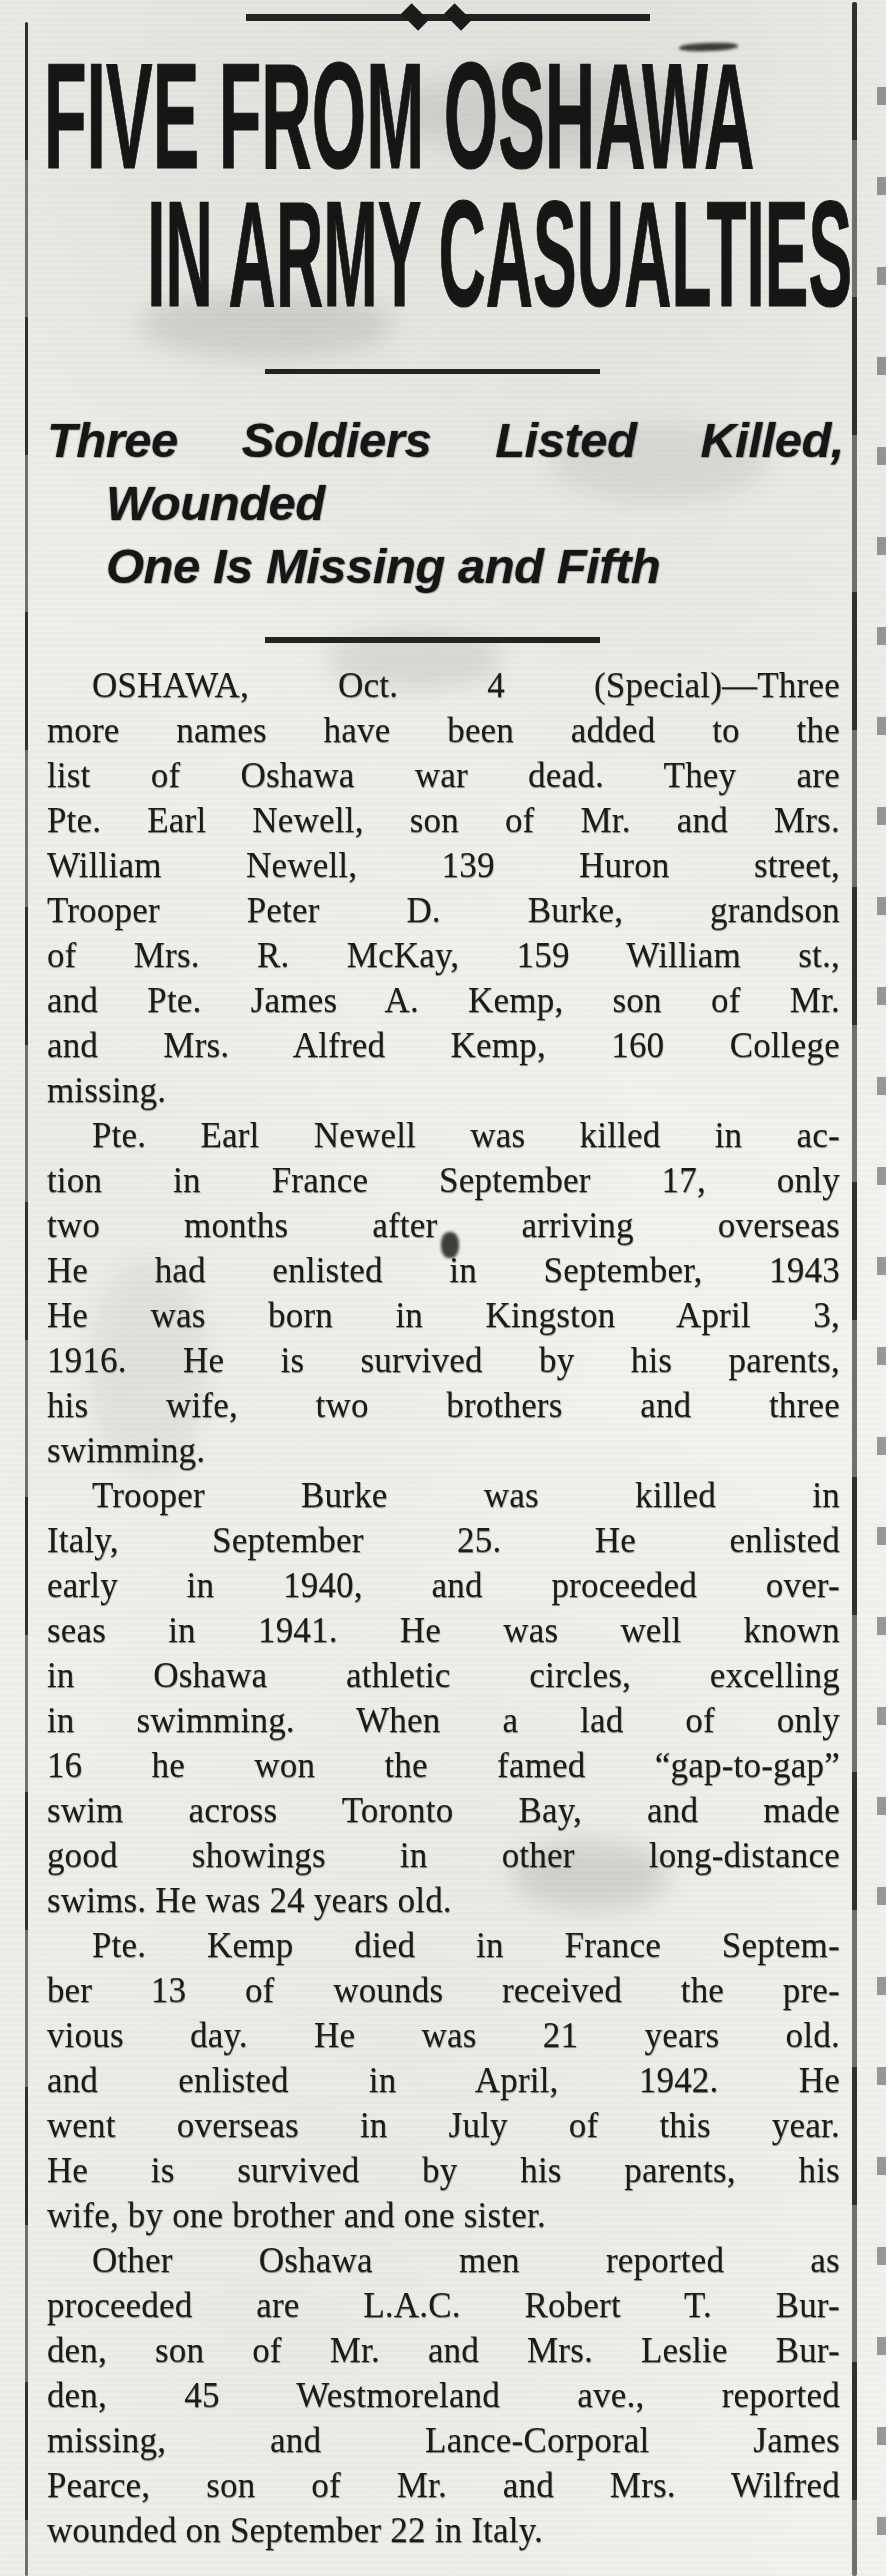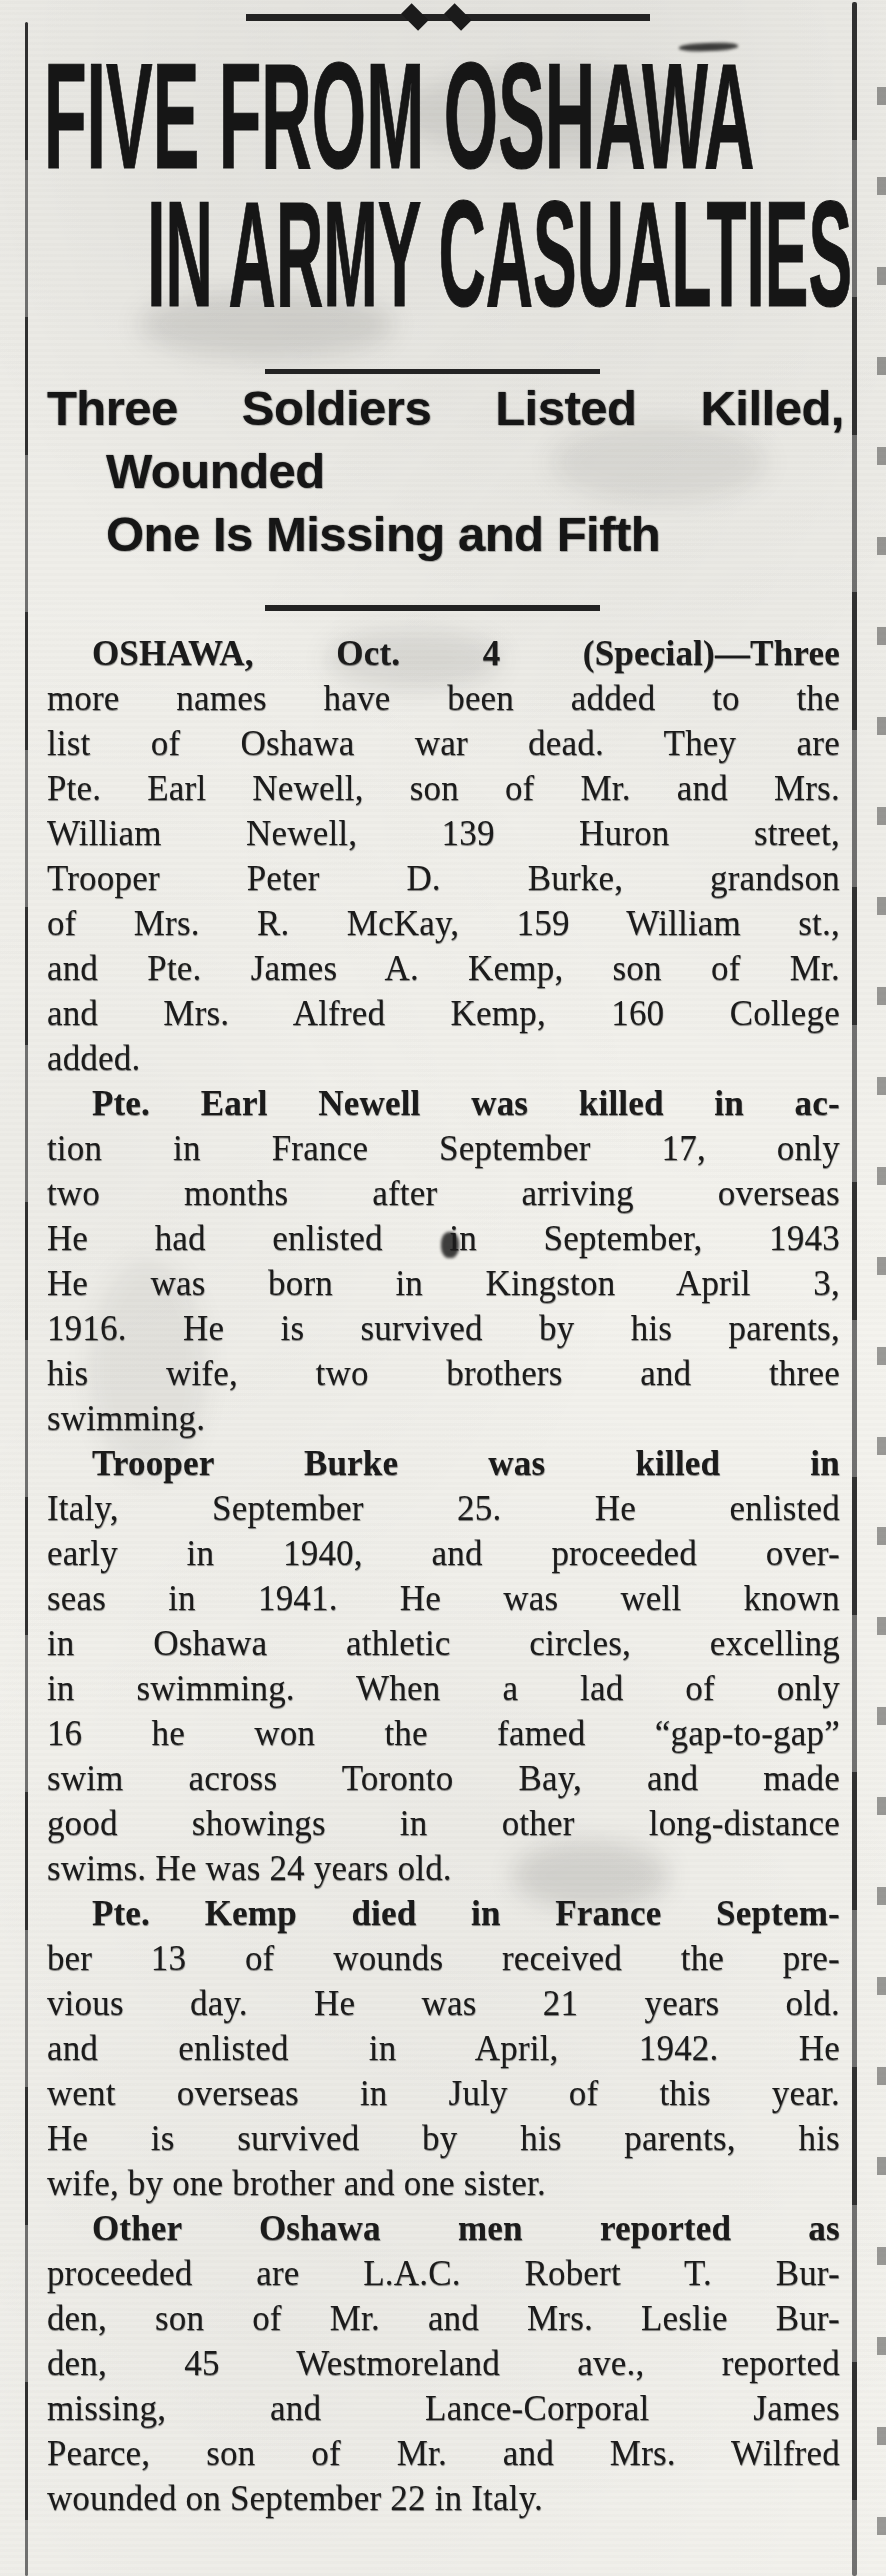--- a/index.html
+++ b/index.html
@@ -41,37 +41,37 @@
   .rule-mid { width:335px; height:4.9px; margin-left:226px; }
   .rule-mid-1 { margin-top:41px; }
   .rule-mid-2 { margin-top:39px; height:5.9px; }
 
   
   .headline { margin-top:23.6px; }
   .headline svg { display:block; filter:blur(0.4px); }
   .hl2 { margin-top:-7.9px; }
 
   
-  .subhead { margin-top:3px; }
+  .subhead { margin-top:35px;font-style:italic; }
   .subline { font-family:"Liberation Sans", sans-serif; font-weight:bold;
     font-size:49px; line-height:63px; color:#161616; letter-spacing:-0.5px;
     text-align:justify; text-align-last:justify;
     text-shadow:0 0 1.5px rgba(15,15,15,0.65), 1px 1px 0 rgba(0,0,0,0.18); }
   .subline:nth-child(1) { padding-left:7.9px;  padding-right:2px; }
   .subline:nth-child(n+2) { padding-left:67px; padding-right:2px; }
   .subline:last-child { text-align-last:left; }
 
   
   .bodytext { margin-top:19.7px; padding-left:7.9px; width:793px;
     font-size:35px; color:#1b1b1b; letter-spacing:0.2px;
     text-shadow:0.4px 0.6px 0.9px rgba(10,10,10,0.50); }
   .para { margin:0; }
   .bline { line-height:45px; text-align:justify; text-align-last:justify; }
   .bline:last-child { text-align-last:left; }
-  .para .bline:first-child { text-indent:45px;font-weight:bold; }
+  .para .bline:first-child { text-indent:45px; }
 
   
   .smudge { position:absolute; border-radius:50%; filter:blur(11.8px); pointer-events:none; }
   .sm1 { left:394px; top:69px;   width:325px; height:89px;  background:rgba(40,40,40,0.10); }
   .sm2 { left:138px; top:290px;  width:256px; height:69px;  background:rgba(40,40,40,0.12); }
   .sm3 { left:551px; top:423px;  width:217px; height:79px;  background:rgba(40,40,40,0.08); }
   .sm4 { left:325px; top:630px;  width:177px; height:59px;  background:rgba(40,40,40,0.10); }
   .sm5 { left:512px; top:1841px; width:157px; height:69px;  background:rgba(40,40,40,0.13); }
   .sm6 { left:89px;  top:1260px; width:118px; height:217px; background:rgba(40,40,40,0.06); }
   .inkspot { position:absolute; background:#121212; border-radius:45%; filter:blur(1.5px); opacity:0.8; }
@@ -128,21 +128,21 @@
 
       <span style="display:block" class="bline">OSHAWA, Oct. 4 (Special)—Three</span>
           <span style="display:block" class="bline">more names have been added to the</span>
           <span style="display:block" class="bline">list of Oshawa war dead.  They are</span>
           <span style="display:block" class="bline">Pte. Earl Newell, son of Mr. and Mrs.</span>
           <span style="display:block" class="bline">William Newell, 139 Huron street,</span>
           <span style="display:block" class="bline">Trooper Peter D. Burke, grandson</span>
           <span style="display:block" class="bline">of Mrs. R. McKay, 159 William st.,</span>
           <span style="display:block" class="bline">and Pte. James A. Kemp, son of Mr.</span>
           <span style="display:block" class="bline">and Mrs. Alfred Kemp, 160 College</span>
-          <span style="display:block" class="bline">added.</span>
+          <span style="display:block" class="bline">missing.</span>
         </p>
       <p class="para">
 
       <span style="display:block" class="bline">Pte. Earl Newell was killed in ac-</span>
           <span style="display:block" class="bline">tion in France September 17, only</span>
           <span style="display:block" class="bline">two months after arriving overseas</span>
           <span style="display:block" class="bline">He had enlisted in September, 1943</span>
           <span style="display:block" class="bline">He was born in Kingston April 3,</span>
           <span style="display:block" class="bline">1916.  He is survived by his parents,</span>
           <span style="display:block" class="bline">his wife, two brothers and three</span>

